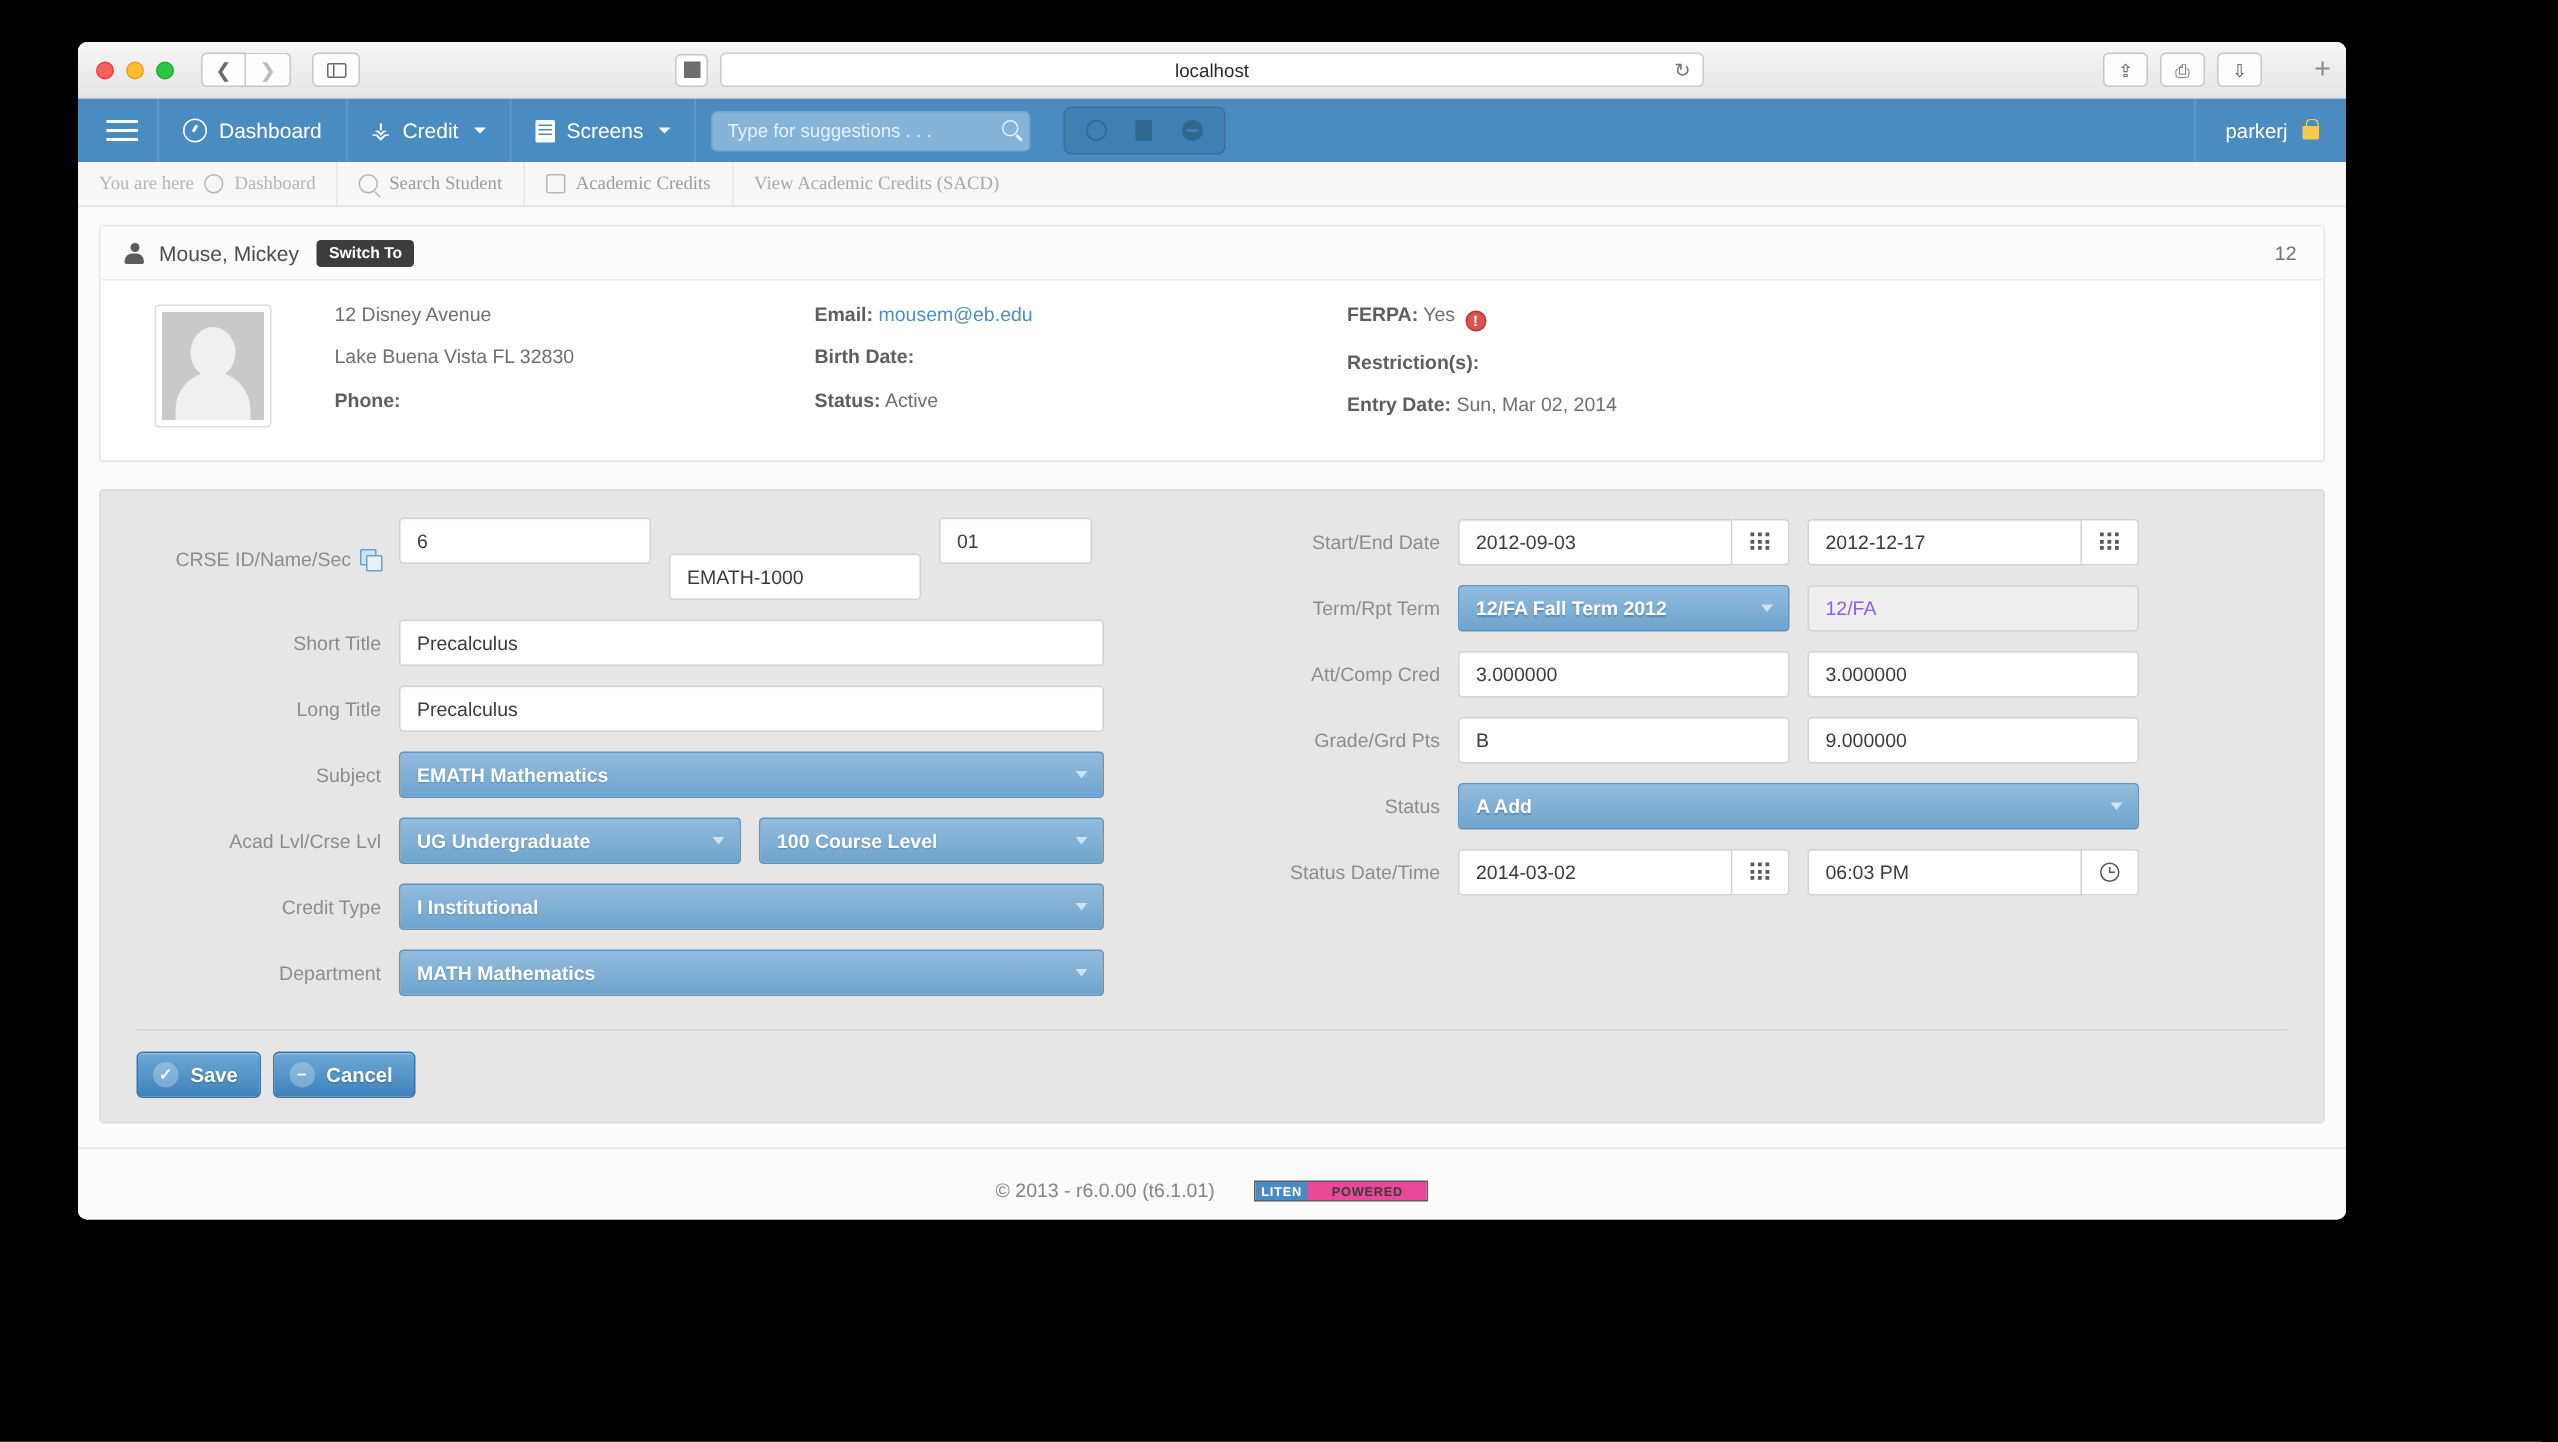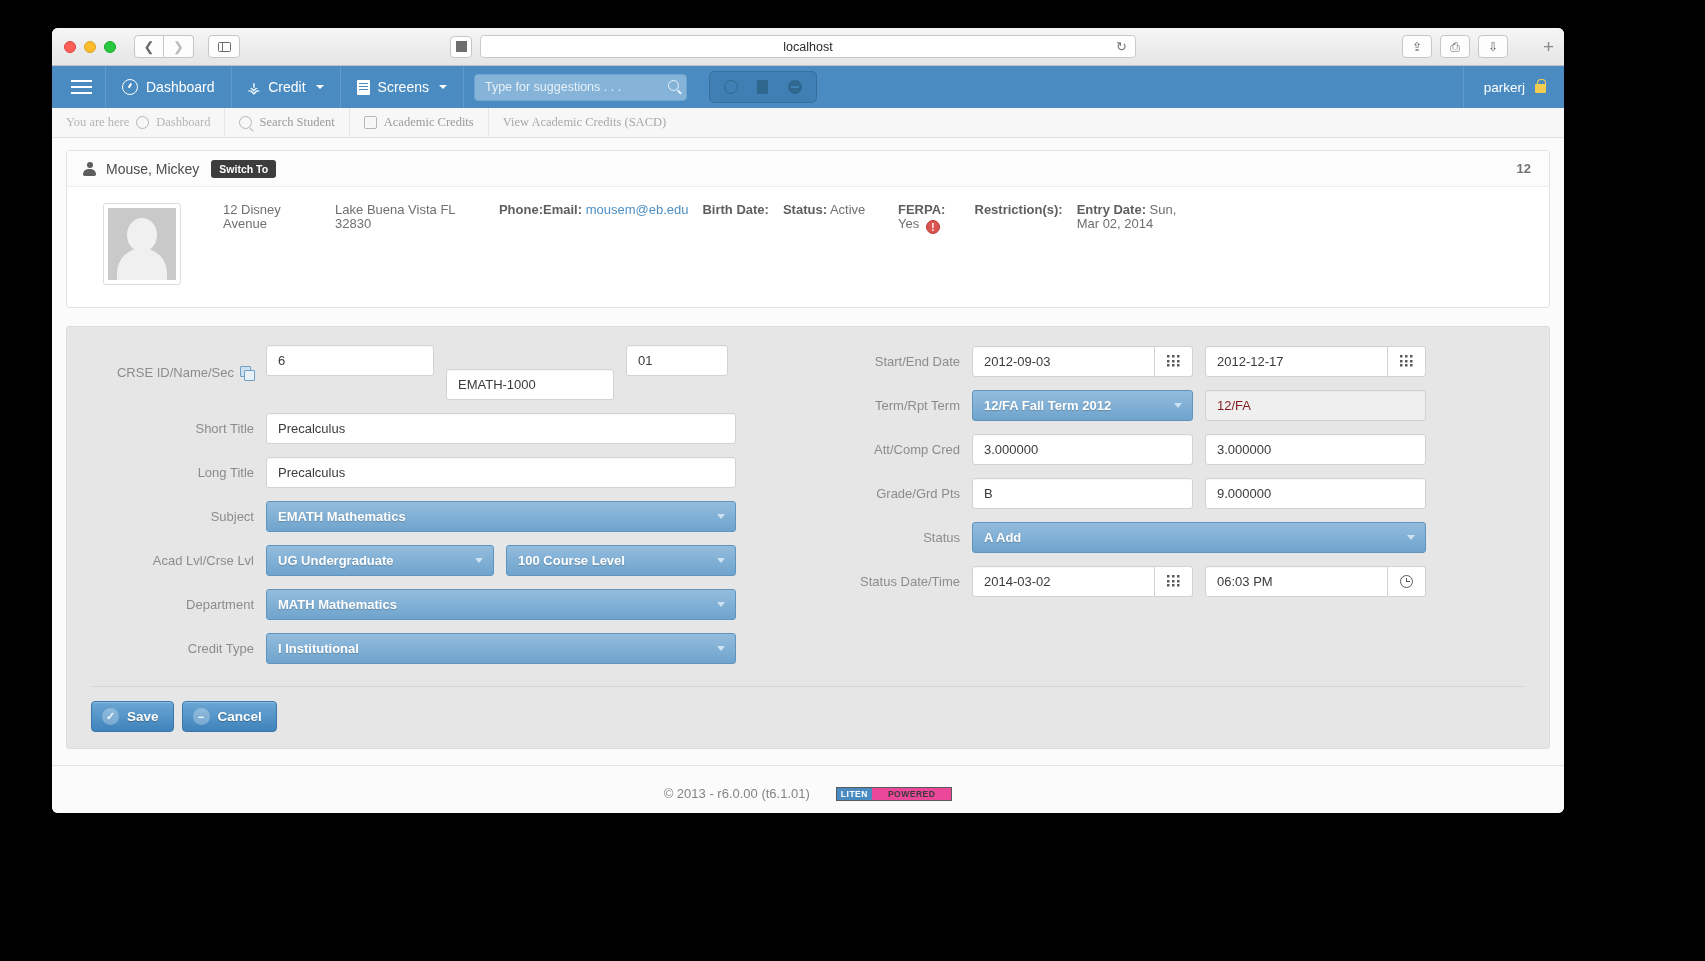--- a/index.html
+++ b/index.html
@@ -227,42 +227,42 @@
   .person-icon:after {
     content:""; position:absolute; left:0; top:7px; width:13px;height:7px;
     border-radius: 6px 6px 2px 2px; background:#5d5d5d;
   }
   .person-name { font-size: 14px; color: #4c4c4c; margin-right: 12px; }
   .switch-to {
     background: #3d3d3d; color: #fff;
     font-size: 10.5px; font-weight: bold;
     padding: 3px 8px; border-radius: 3px;
   }
-  .student-id { position: absolute; right: 18px; font-size: 13px; color: #737373; font-weight: bold; }
+  .student-id { position: absolute; right: 18px; font-size: 13px; color: #737373; }
 
   .card-body { display: flex; padding: 16px 18px 22px; }
   .avatar {
     width: 78px; height: 82px;
     background: #fff; border: 1px solid #dcdcdc; border-radius: 3px;
     padding: 4px; margin-left: 18px; margin-right: 42px;
     flex-shrink: 0;
   }
   .avatar-inner {
     width: 100%; height: 100%; background: #c9c9c9; position: relative; overflow: hidden;
   }
   .avatar-inner:before {
     content:""; position:absolute; left:50%; top:14%; transform:translateX(-50%);
     width:30px; height:34px; border-radius:50%; background:#f0f0f0;
   }
   .avatar-inner:after {
     content:""; position:absolute; left:50%; top:56%; transform:translateX(-50%);
     width:50px; height:48px; border-radius:26px 26px 0 0; background:#f0f0f0;
   }
 
-  .info-col { display: flex; gap: 14px; font-size: 13px; }
+  .info-col { display: flex; flex-direction: column; gap: 14px; font-size: 13px; }
   .info-col.c1 { width: 320px; color: #6f6f6f; }
   .info-col.c2 { width: 355px; }
   .info-col.c3 { width: 300px; }
   .info-line { line-height: 1.1; color: #6f6f6f; }
   .info-line b { color: #5e5e5e; font-weight: bold; }
   .info-line a { color: #4d8fc4; text-decoration: none; }
   .warn-icon {
     display: inline-block; width: 14px; height: 14px; border-radius: 50%;
     background: #d9534f; color: #fff; font-size: 10px; font-weight: bold;
     text-align: center; line-height: 14px; vertical-align: -3px; margin-left: 3px;
@@ -309,21 +309,21 @@
     height: 31px;
     background: #fff;
     border: 1px solid #d2d2d2;
     border-radius: 3px;
     padding: 0 11px;
     font-size: 13px; color: #3b3b3b;
     font-family: "Liberation Sans", sans-serif;
     outline: none;
     box-shadow: inset 0 1px 1px rgba(0,0,0,.035);
   }
-  .finput.readonly { background: #efefef; color: #7f1d1d; }
+  .finput.readonly { background: #efefef; color: #8b5cf6; }
 
   .fselect {
     height: 31px;
     background: linear-gradient(#93bcdd, #6fa4cd);
     border: 1px solid #5f94be;
     border-radius: 3px;
     color: #fff;
     font-size: 13px; font-weight: bold;
     display: flex; align-items: center;
     padding: 0 11px;
@@ -609,31 +609,31 @@
                 <span class="dcaret"></span>
               </div>
               <div class="fselect" style="width:230px;">
                 <span>100 Course Level</span>
                 <span class="dcaret"></span>
               </div>
             </div>
           </div>
 
           <div class="frow">
+            <div class="flabel">Credit Type</div>
+            <div class="fselect" style="width:470px;">
+              <span>I Institutional</span>
+              <span class="dcaret"></span>
+            </div>
+          </div>
+
+          <div class="frow">
             <div class="flabel">Department</div>
             <div class="fselect" style="width:470px;">
               <span>MATH Mathematics</span>
-              <span class="dcaret"></span>
-            </div>
-          </div>
-
-          <div class="frow">
-            <div class="flabel">Credit Type</div>
-            <div class="fselect" style="width:470px;">
-              <span>I Institutional</span>
               <span class="dcaret"></span>
             </div>
           </div>
 
         </div>
 
         <div class="fcol right">
 
           <div class="frow">
             <div class="flabel">Start/End Date</div>

